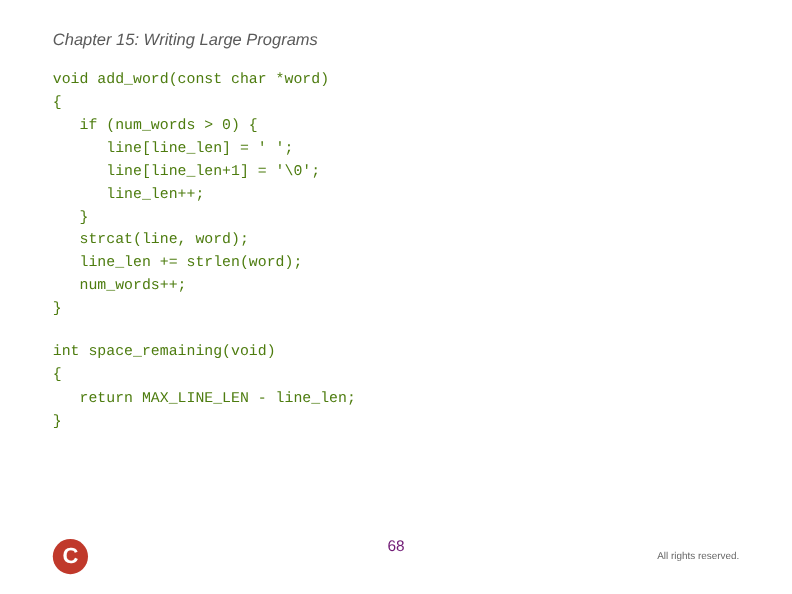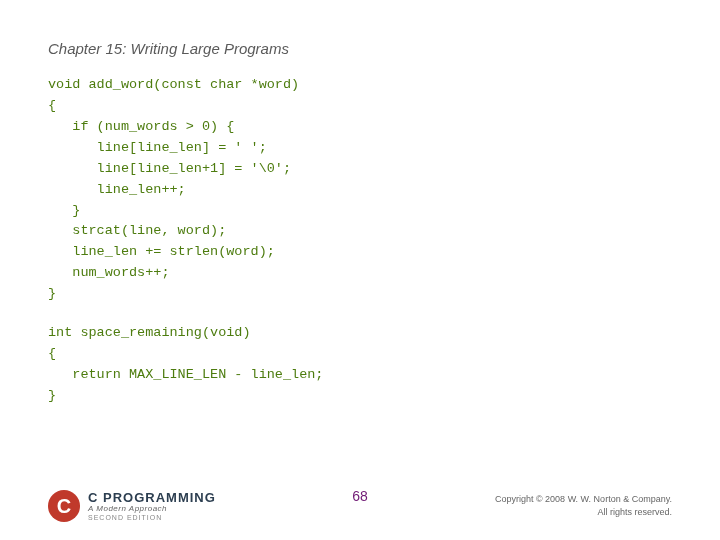--- a/index.html
+++ b/index.html
@@ -10,21 +10,21 @@
       background: #ffffff;
       font-family: Arial, sans-serif;
       overflow: hidden;
     }
 
     .slide {
       width: 720px;
       height: 540px;
       background: #ffffff;
       position: relative;
-      padding: 40px 48px 20px 48px;
+      padding: 28px 48px 20px 48px;
     }
 
     .title {
       font-family: Arial, sans-serif;
       font-style: italic;
       font-size: 15px;
       color: #5a5a5a;
       margin-bottom: 18px;
     }
 
@@ -142,28 +142,22 @@
 {
    return MAX_LINE_LEN - line_len;
 }</div>
 
   <div class="footer">
 
     <div class="footer-logo">
       <div class="logo-c-circle">
         <span>C</span>
       </div>
-      <div class="logo-text-block">
-        <span class="logo-cprogramming">C PROGRAMMING</span>
-        <span class="logo-subtitle">A Modern Approach</span>
-        <span class="logo-edition">SECOND EDITION</span>
-      </div>
     </div>
 
     <div class="footer-page">68</div>
 
     <div class="footer-copyright">
-      <div>Copyright © 2008 W. W. Norton &amp; Company.</div>
       <div>All rights reserved.</div>
     </div>
 
   </div>
 </div>
 
 </body></html>

